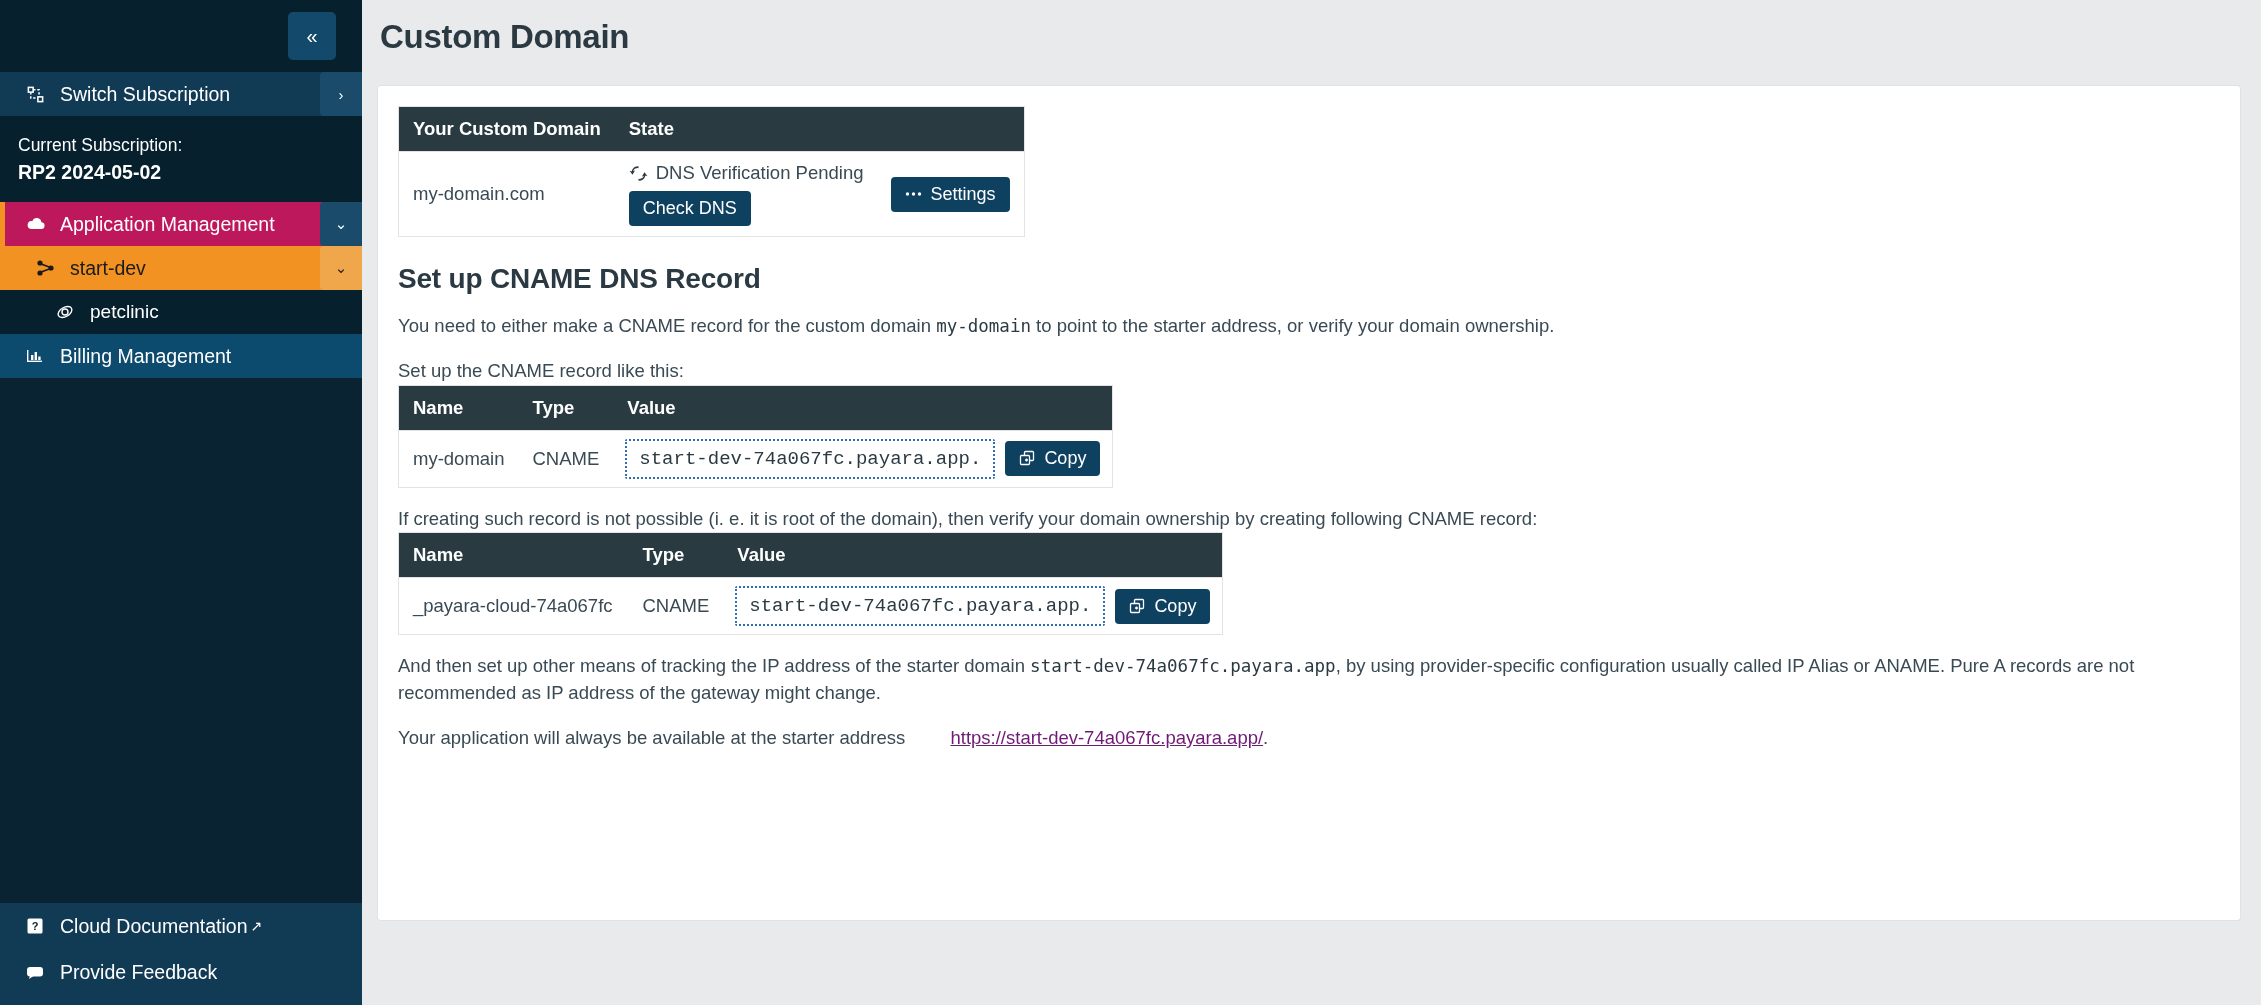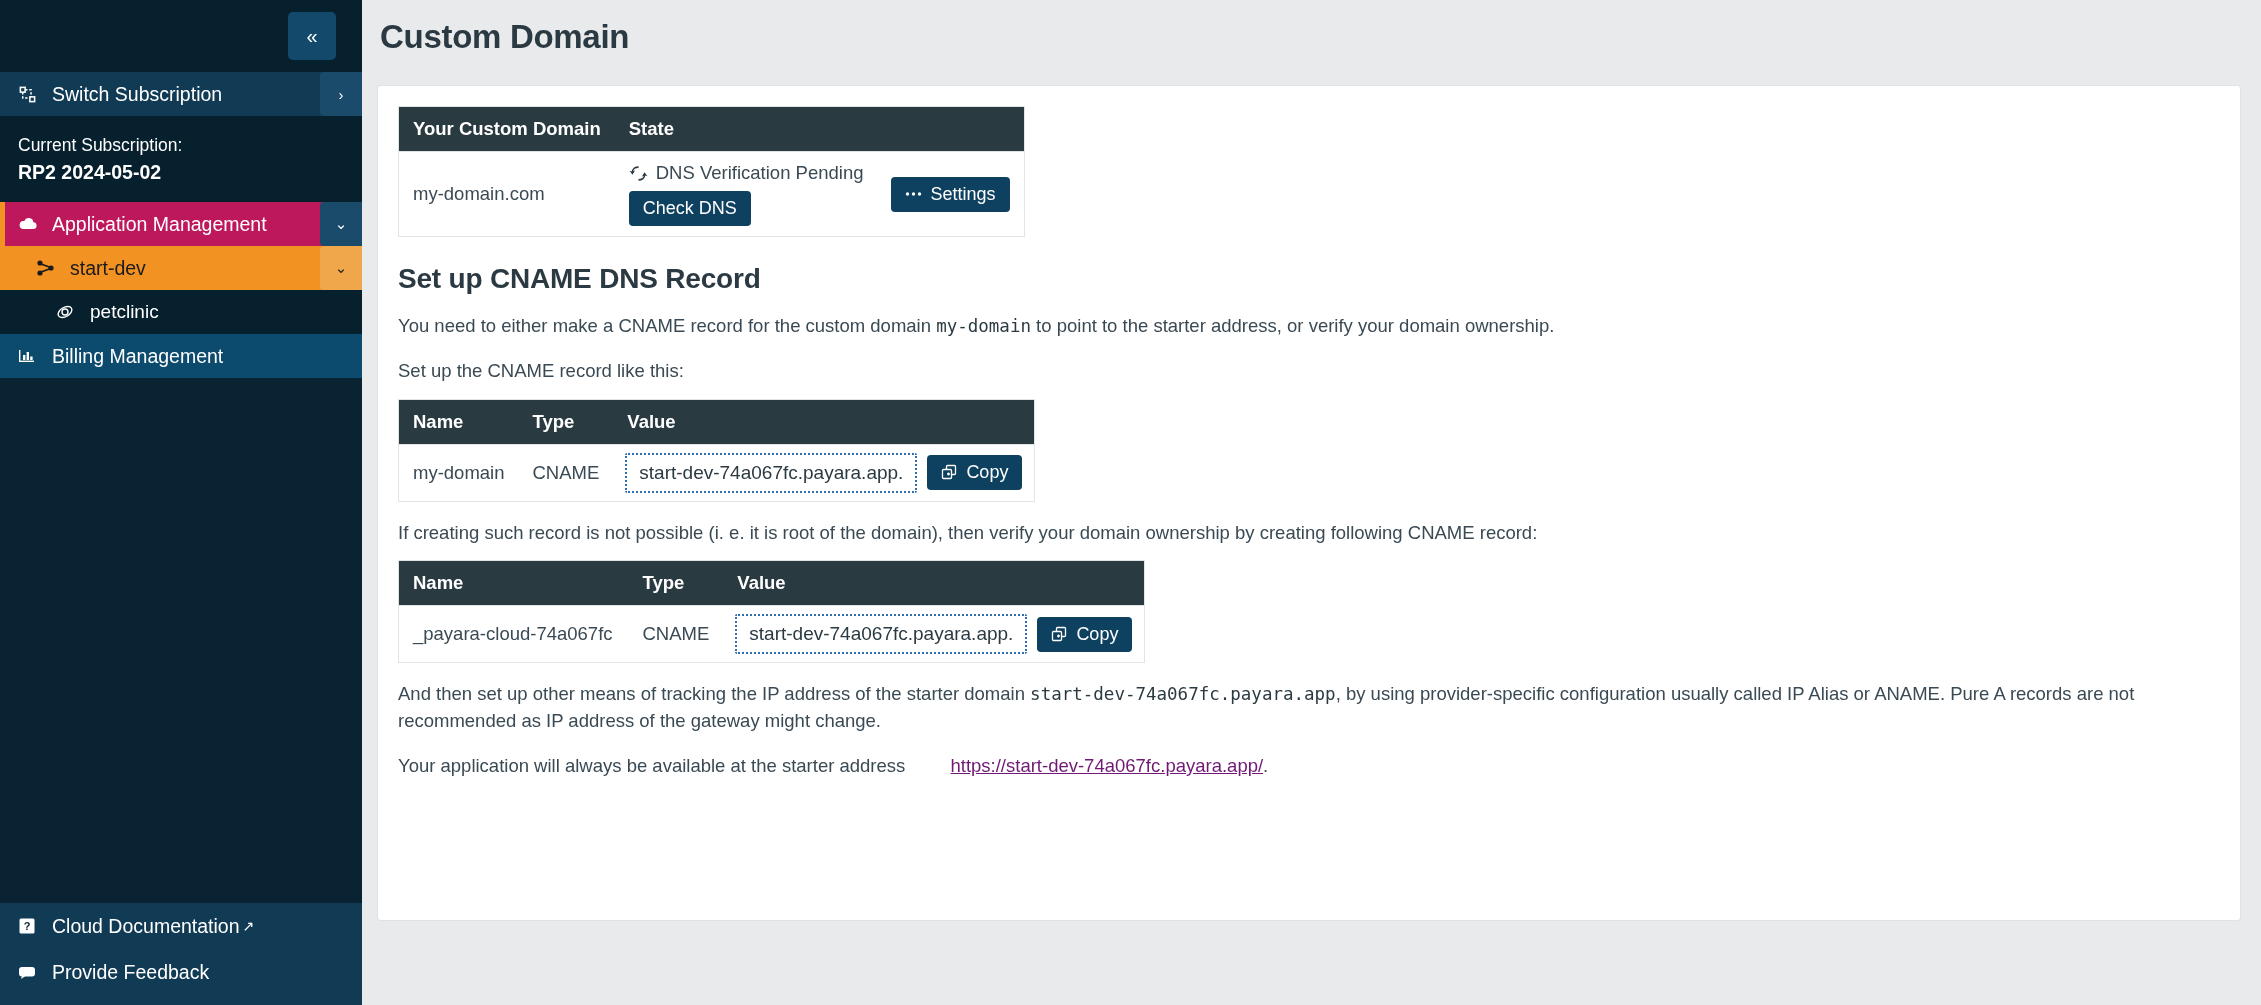--- a/index.html
+++ b/index.html
@@ -25,21 +25,21 @@
     padding-right: 26px;
   }
   .collapse-btn {
     width: 48px; height: 48px; border-radius: 5px;
     background: #134a6b; border: none; cursor: pointer;
     color: #fff; display: flex; align-items: center; justify-content: center;
     font-size: 20px; line-height: 1;
   }
   .sb-row {
     height: 44px; display: flex; align-items: center;
-    padding-left: 18px; color: #ffffff;
+    padding-left: 26px; color: #ffffff;
     font-size: 19.5px; cursor: pointer; position: relative;
   }
   .sb-switch { background: #113a55; height: 44px; }
   .sb-ico {
     width: 26px; display: inline-flex; align-items: center;
     justify-content: flex-start; margin-right: 8px; flex: 0 0 26px;
   }
   .sb-chev {
     position: absolute; right: 0; top: 0;
     width: 42px; height: 44px;
@@ -125,27 +125,27 @@
   p.body {
     font-size: 18.5px; color: #3a4a54; line-height: 1.45;
     margin: 18px 0 0 0; max-width: 1820px;
   }
   code, .mono {
     font-family: "DejaVu Sans Mono", monospace;
     font-size: 17.5px; color: #2b3a42;
   }
 
   
-  .t-cname { margin-top: 14px; }
+  .t-cname { }
   .t-cname .val-cell { padding: 8px 12px 8px 12px; }
   .val-wrap { display: flex; align-items: center; gap: 10px; }
   .val-box {
     border: 2px dotted #2f6fb0; border-radius: 2px;
     padding: 7px 12px; background: #ffffff;
-    font-family: Liberation Sans, sans-serif;
+    font-family: Liberation Mono, monospace;
     font-size: 19px; color: #2b3a42; white-space: nowrap;
   }
   .t1 thead th:nth-child(1) { width: 120px; }
   .t1 thead th:nth-child(2) { width: 90px; }
   .t2 thead th:nth-child(1) { width: 230px; }
   .t2 thead th:nth-child(2) { width: 80px; }
 
   a.link { color: #701a75; text-decoration: underline; margin-left: 40px; }
   .p-gap { margin-top: 28px; }
   .icon-svg { display: block; }

